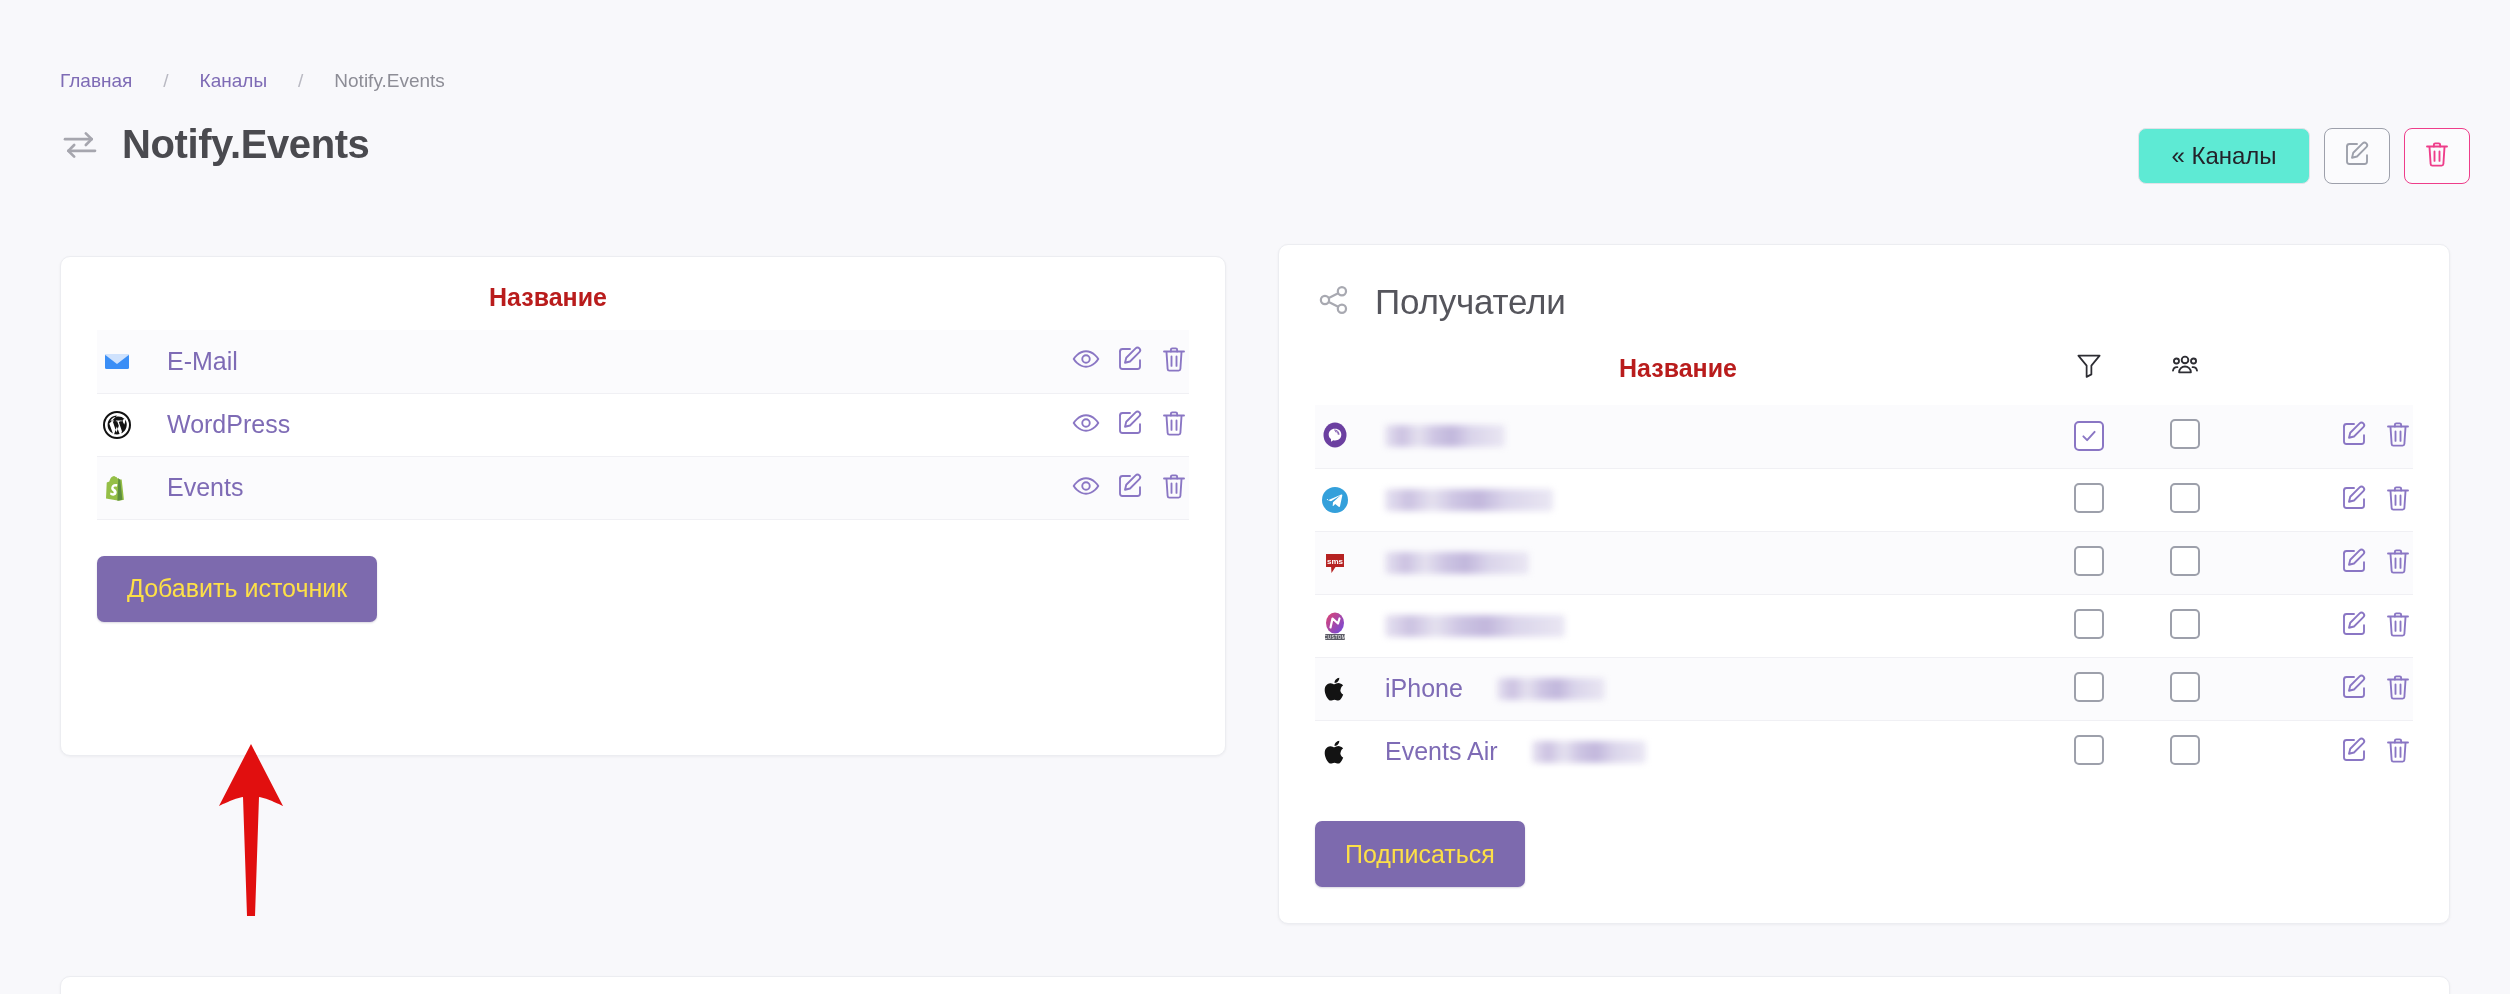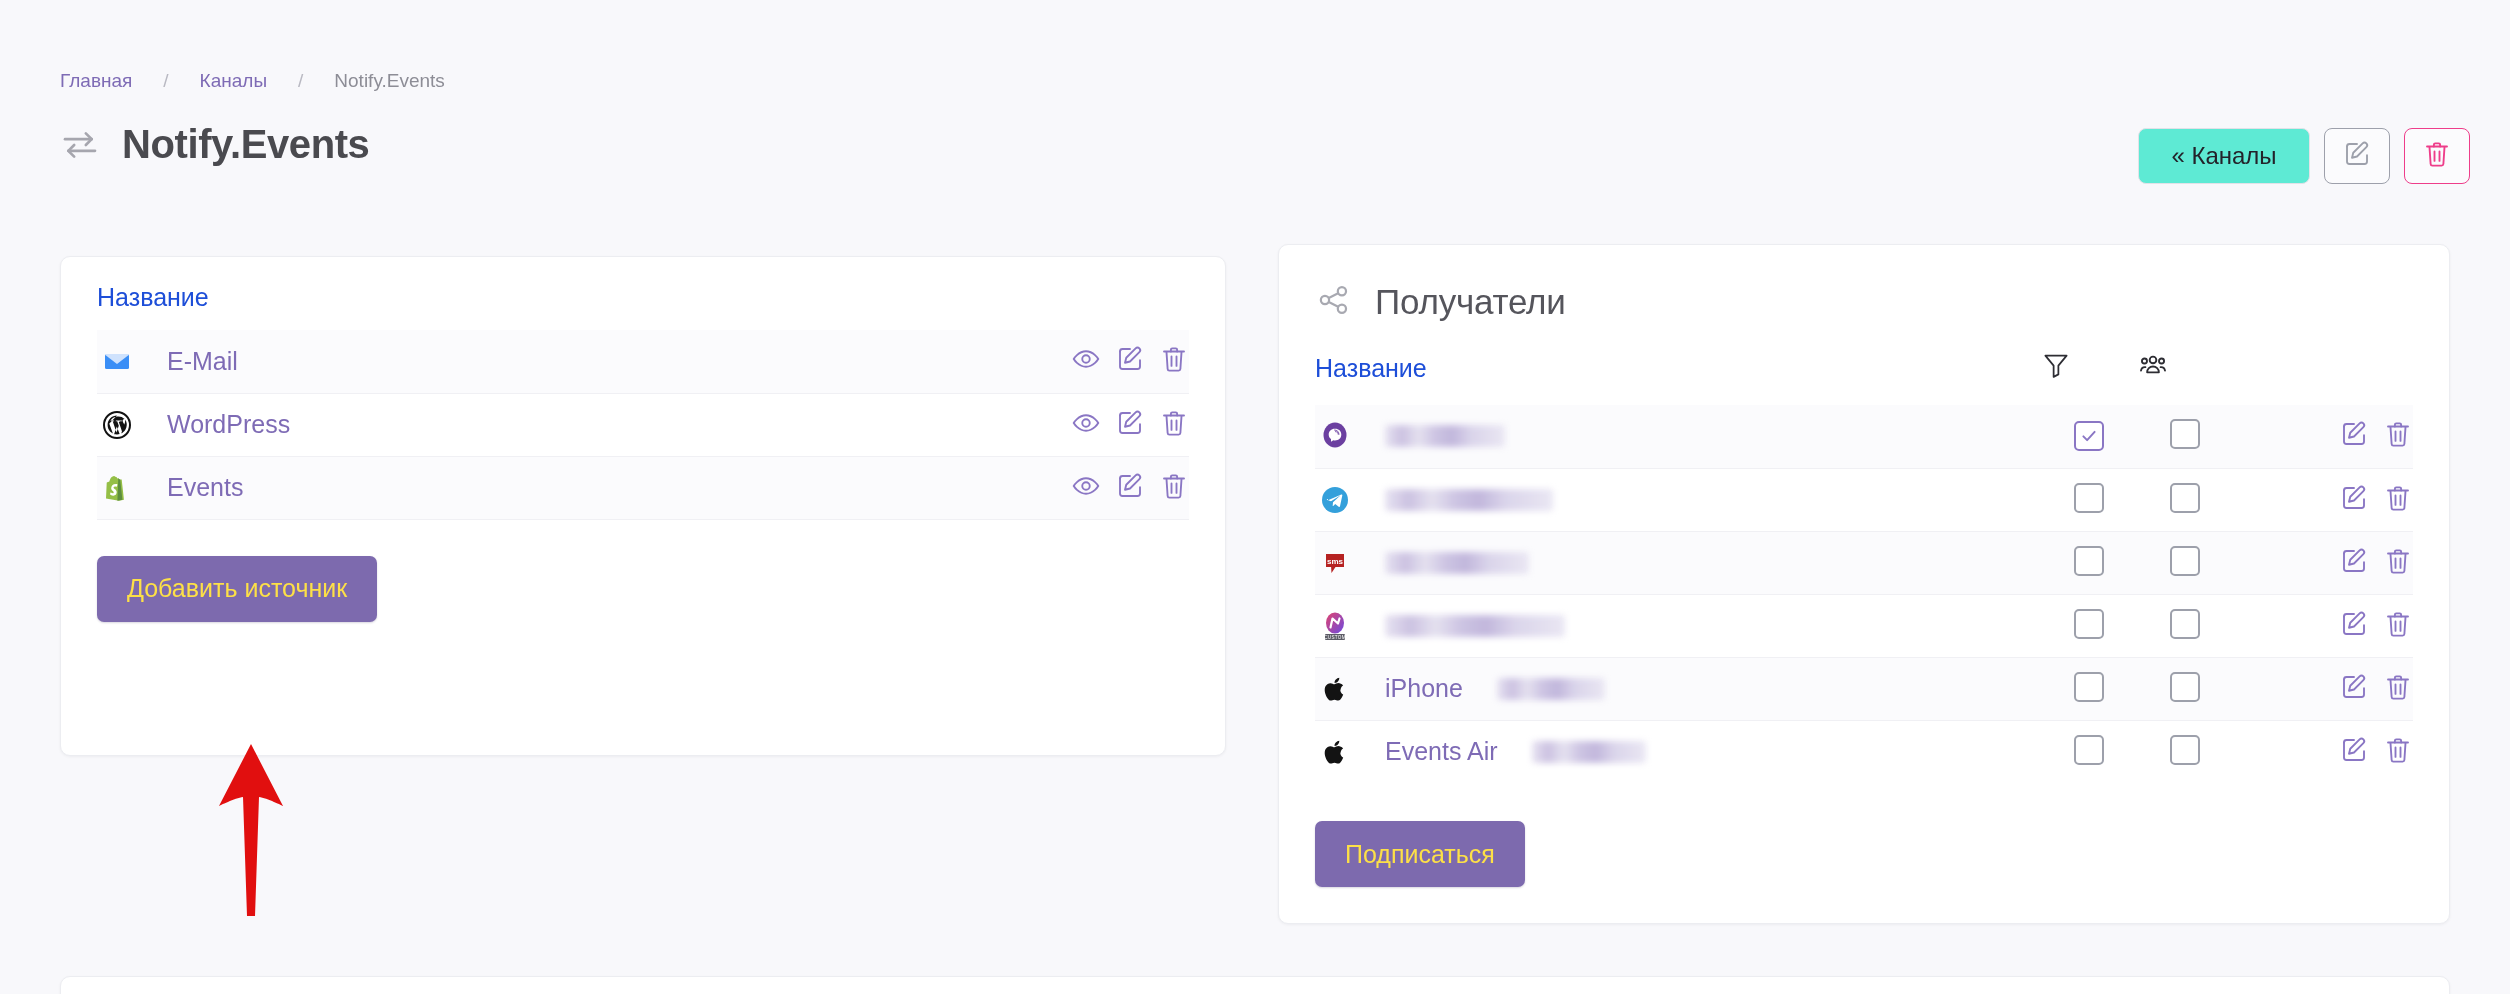--- a/index.html
+++ b/index.html
@@ -69,22 +69,22 @@
     padding: 36px 0 0 36px;
   }
   .card-head h2 {
     font-size: 35px; font-weight: normal; color: #55555c;
     letter-spacing: -0.2px;
   }
 
   
   .tbl { width: 100%; border-collapse: collapse; }
   .tbl th {
-    font-size: 25px; font-weight: normal; color: #1d4ed8;
-    text-align: left; padding: 26px 0 18px 0; vertical-align: middle;
+    font-size: 25px; font-weight: bold; color: #b91c1c;
+    text-align: center; padding: 26px 0 18px 0; vertical-align: middle;
   }
   .tbl td { padding: 0; vertical-align: middle; height: 63px; }
   .row-alt { background: #fbfbfd; }
   .tbl tbody tr { border-bottom: 1px solid #f0f0f4; }
 
   .name-cell { display: flex; align-items: center; gap: 34px; padding-left: 4px; }
   .src-icon { width: 32px; height: 32px; flex: none; display: block; }
   .src-name { font-size: 25px; color: #7e6bb5; white-space: nowrap; }
 
   .act-cell { text-align: right; white-space: nowrap; }

